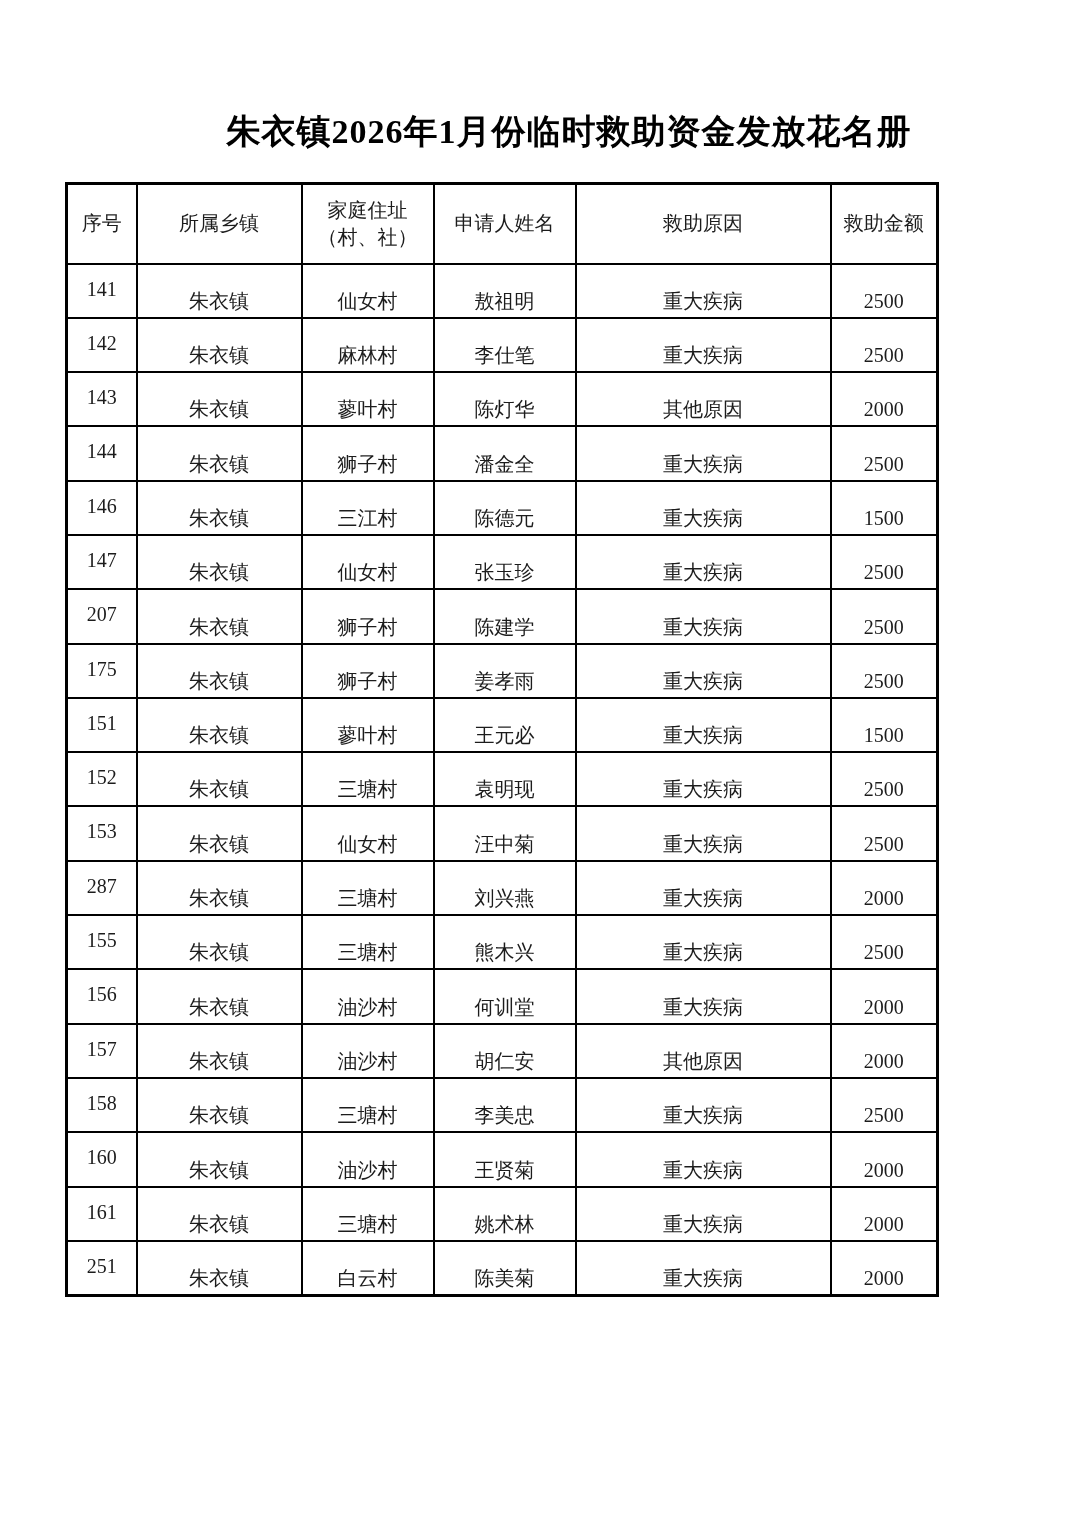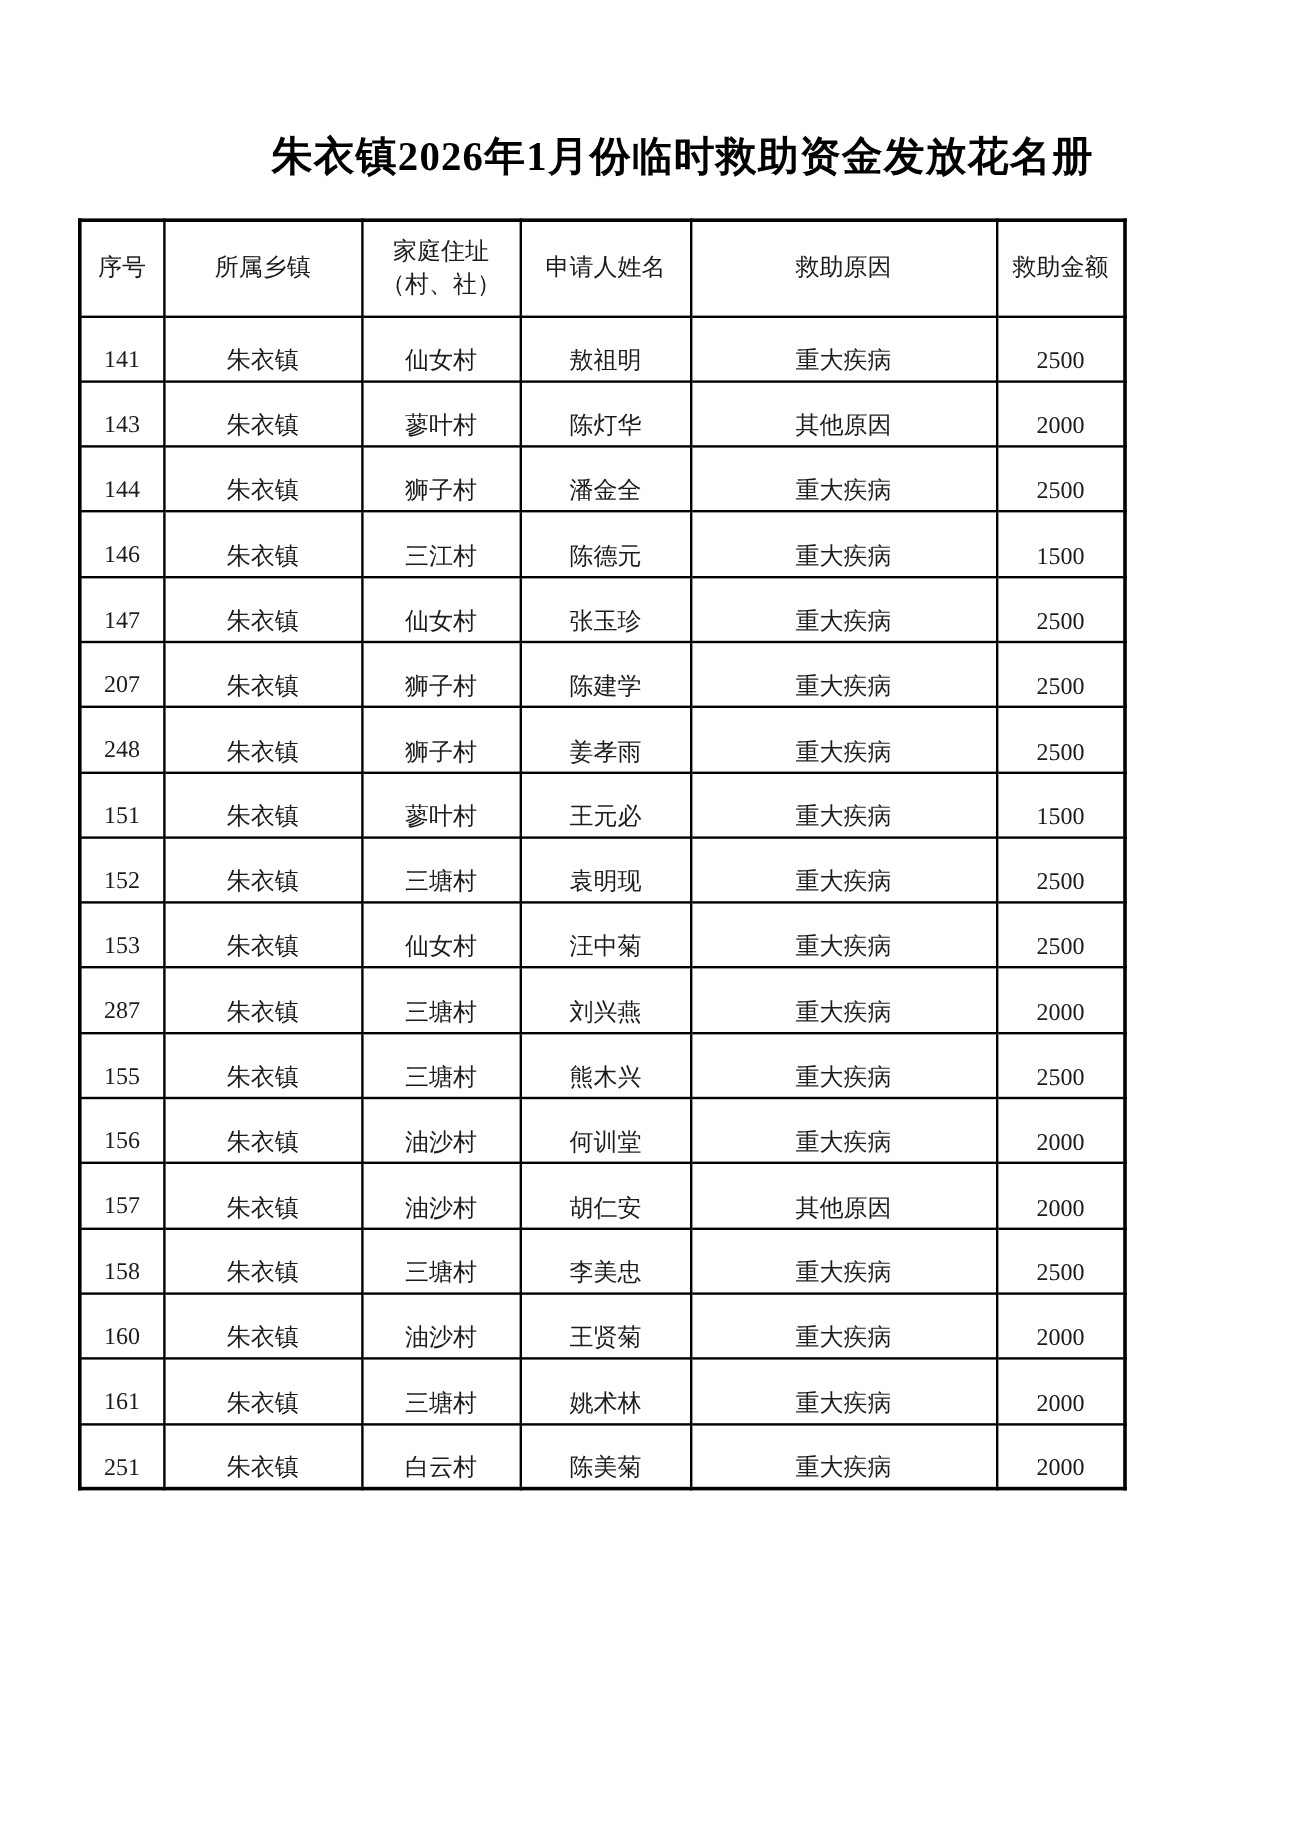--- a/index.html
+++ b/index.html
@@ -55,21 +55,21 @@
   }
   th.hd {
     vertical-align: middle;
     text-align: center;
     white-space: pre-line;
     line-height: 27px;
   }
   td.idx {
     vertical-align: top;
     text-align: center;
-    padding-top: 24px;
+    padding-top: 13px;
     line-height: 22px;
   }
   td.val {
     vertical-align: bottom;
     text-align: center;
     padding-bottom: 4px;
     line-height: 24px;
   }
 </style>
 </head>
@@ -102,20 +102,28 @@
     <tbody id="rows">
         <tr>
           <td class="idx">141</td>
           <td class="val">朱衣镇</td>
           <td class="val">仙女村</td>
           <td class="val">敖祖明</td>
           <td class="val">重大疾病</td>
           <td class="val">2500</td>
         </tr>
         <tr>
+          <td class="idx">142</td>
+          <td class="val">朱衣镇</td>
+          <td class="val">麻林村</td>
+          <td class="val">李仕笔</td>
+          <td class="val">重大疾病</td>
+          <td class="val">2500</td>
+        </tr>
+        <tr>
           <td class="idx">143</td>
           <td class="val">朱衣镇</td>
           <td class="val">蓼叶村</td>
           <td class="val">陈灯华</td>
           <td class="val">其他原因</td>
           <td class="val">2000</td>
         </tr>
         <tr>
           <td class="idx">144</td>
           <td class="val">朱衣镇</td>
@@ -142,21 +150,21 @@
         </tr>
         <tr>
           <td class="idx">207</td>
           <td class="val">朱衣镇</td>
           <td class="val">狮子村</td>
           <td class="val">陈建学</td>
           <td class="val">重大疾病</td>
           <td class="val">2500</td>
         </tr>
         <tr>
-          <td class="idx">248</td>
+          <td class="idx">175</td>
           <td class="val">朱衣镇</td>
           <td class="val">狮子村</td>
           <td class="val">姜孝雨</td>
           <td class="val">重大疾病</td>
           <td class="val">2500</td>
         </tr>
         <tr>
           <td class="idx">151</td>
           <td class="val">朱衣镇</td>
           <td class="val">蓼叶村</td>

